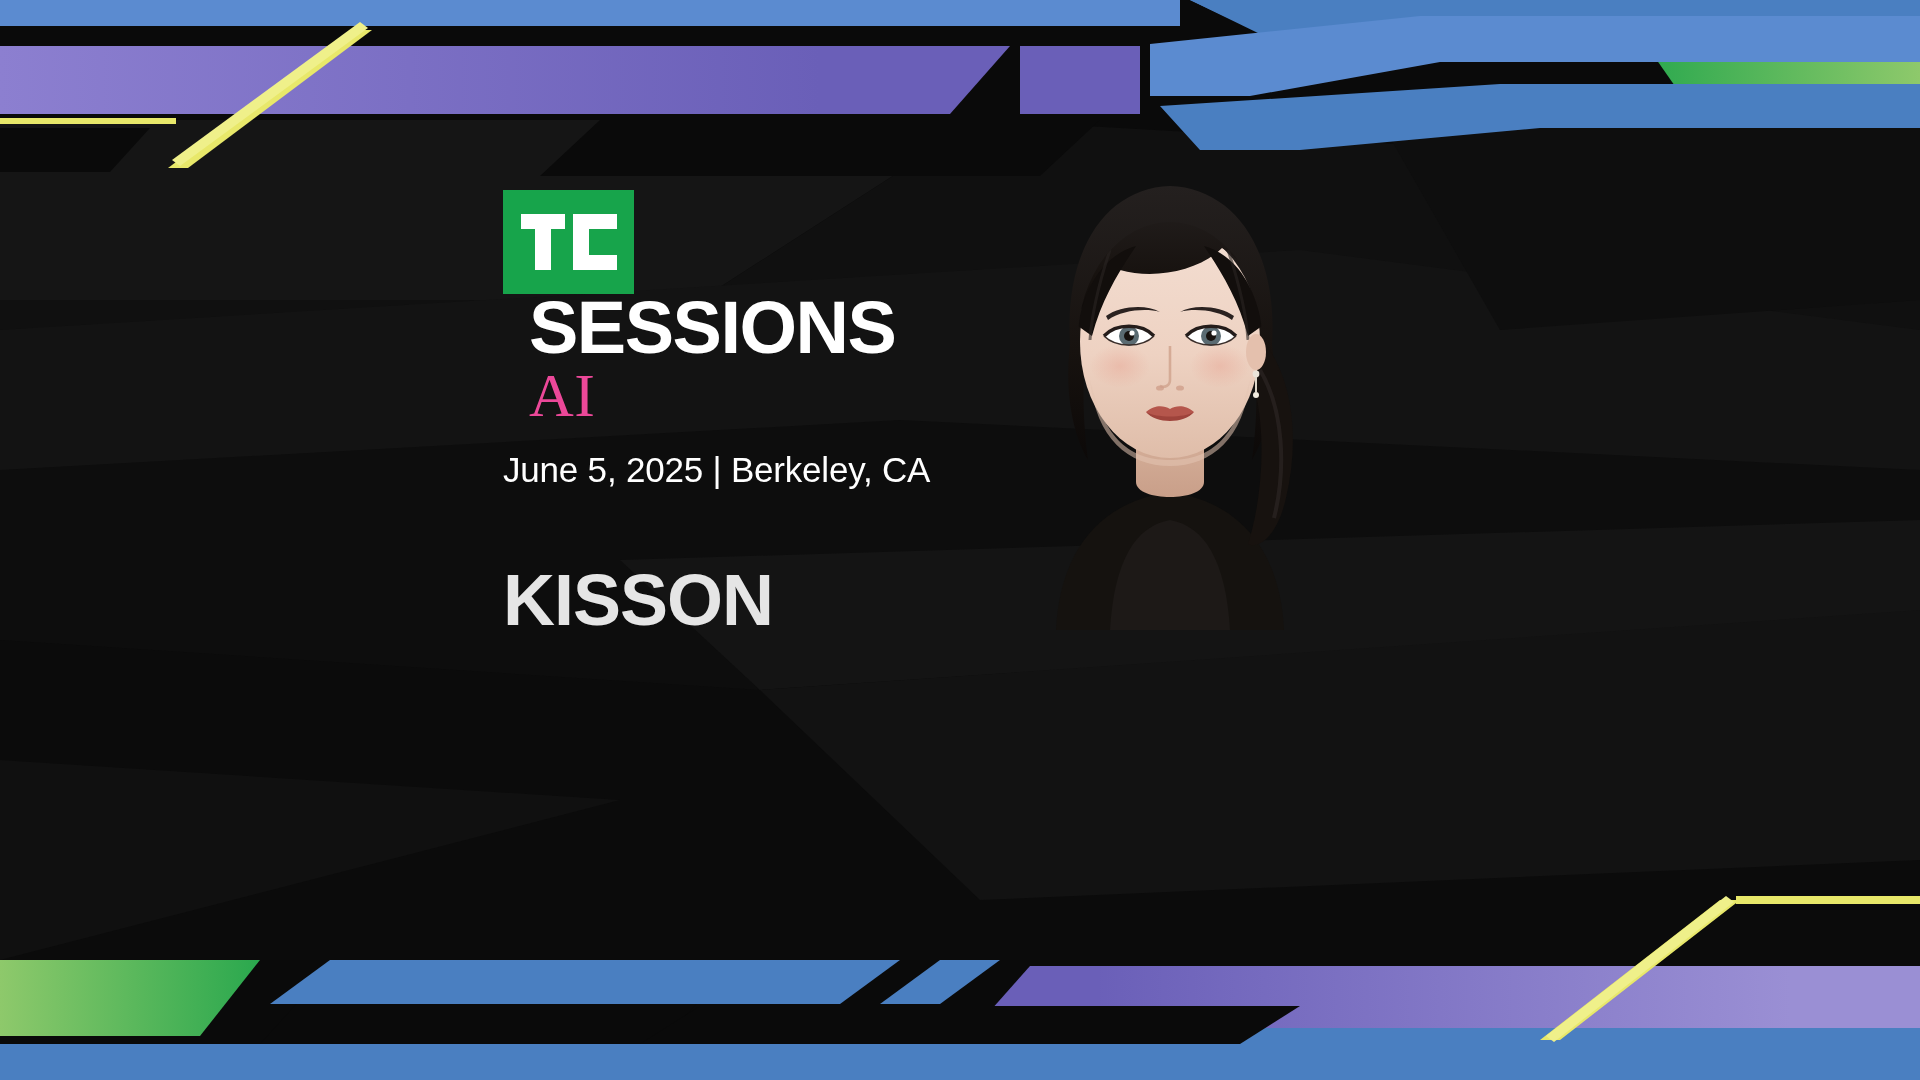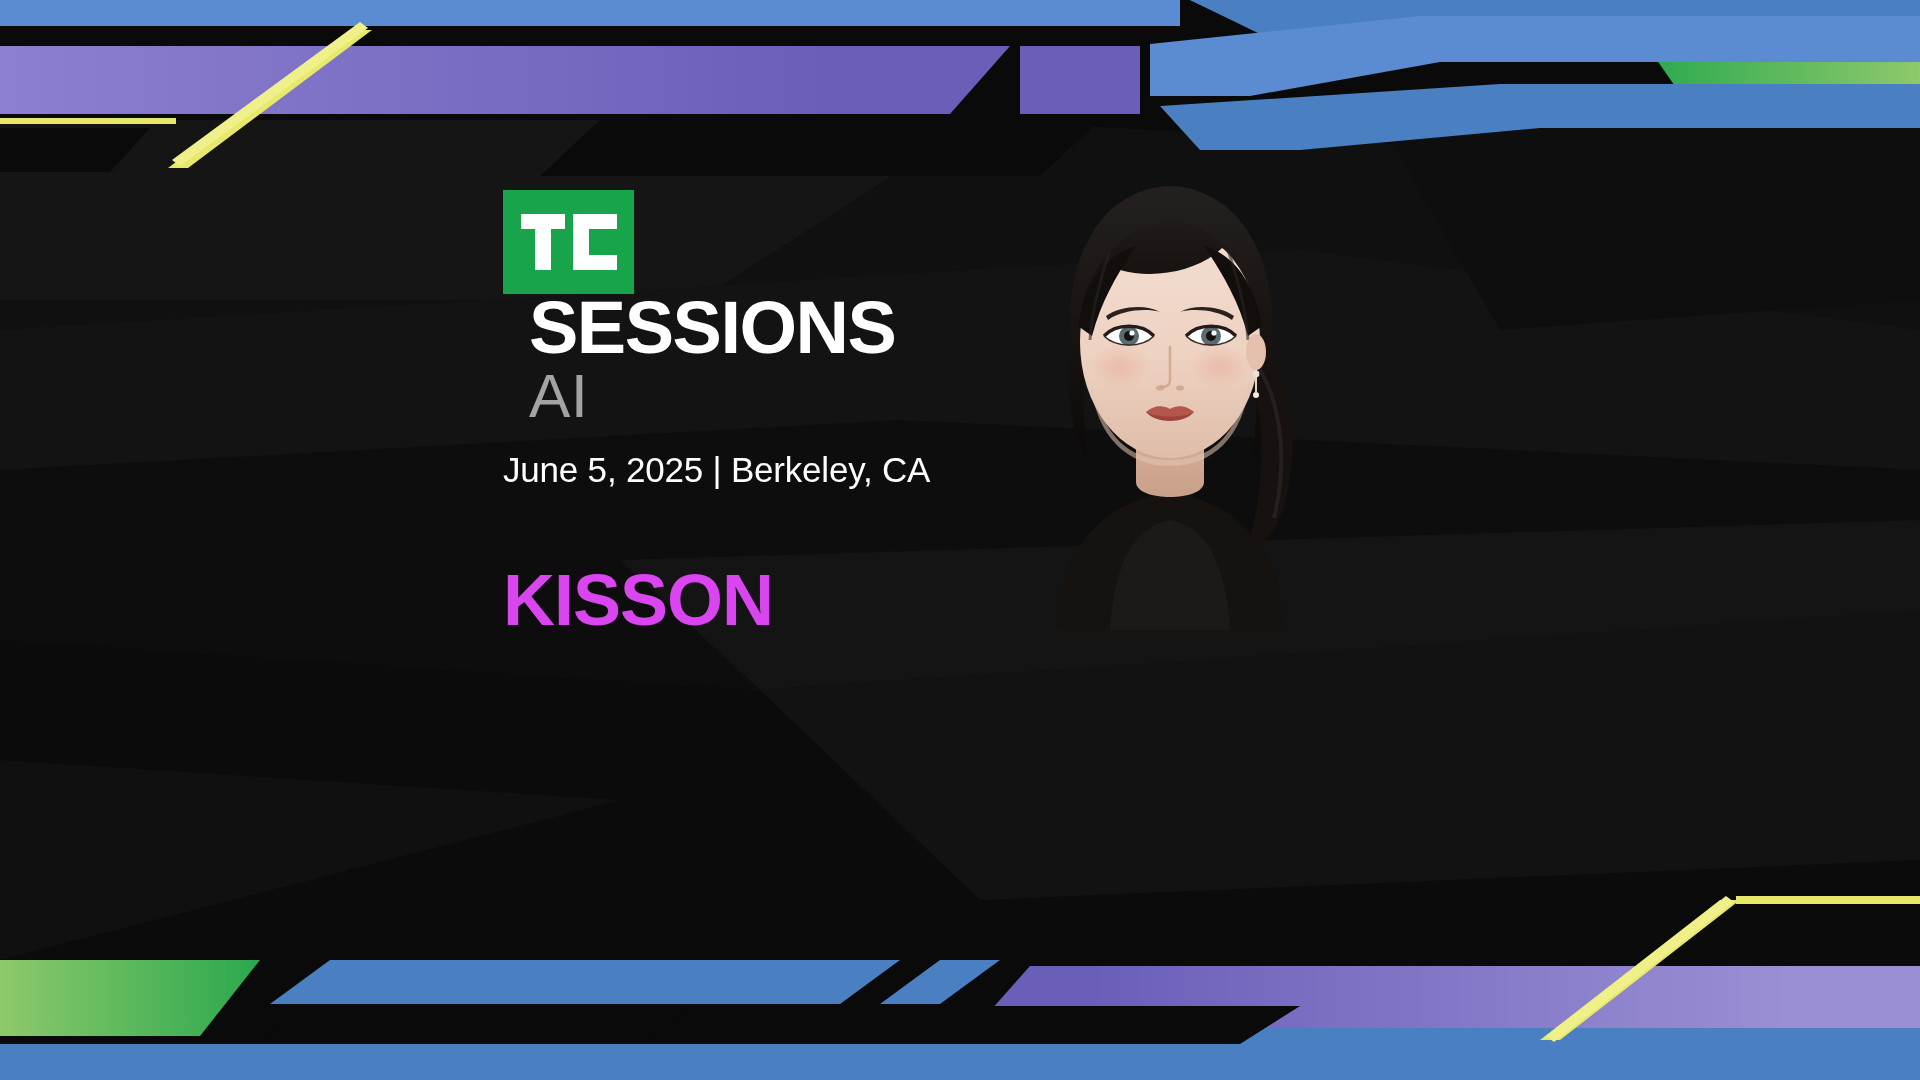--- a/index.html
+++ b/index.html
@@ -24,32 +24,32 @@
     flex:0 0 auto;
   }
   .tc-mark svg { display:block; }
 
   .logo-words { margin-left:26px; padding-top:4px; }
   .sessions-word {
     font-size:74px; font-weight:bold; color:#ffffff; line-height:0.82;
     letter-spacing:-1.5px; font-family:"Liberation Sans", sans-serif;
   }
   .ai-word {
-    font-size:62px; font-weight:300; color:#a3a3a3; line-height:1.05;
+    font-size:62px; font-weight:300; color:#ec4899; line-height:1.05;
     letter-spacing:0.5px; margin-top:4px;
-    font-family:Liberation Sans, sans-serif;
+    font-family:Liberation Serif, serif;
   }
 
   .event-meta {
     margin-top:22px; font-size:35px; color:#ffffff; font-weight:400;
     letter-spacing:-0.2px;
   }
 
   .speaker-name {
-    margin-top:72px; font-size:72px; font-weight:bold; color:#d946ef;
+    margin-top:72px; font-size:72px; font-weight:bold; color:#e5e5e5;
     line-height:1.08; letter-spacing:-1px;
   }
 
   .speaker-role {
     margin-top:46px; font-size:48px; font-weight:bold; color:#22b455;
     line-height:1.22; letter-spacing:-0.5px;
   }
 
   
   .portrait { position:absolute; left:960px; top:130px; width:420px; height:500px; }

